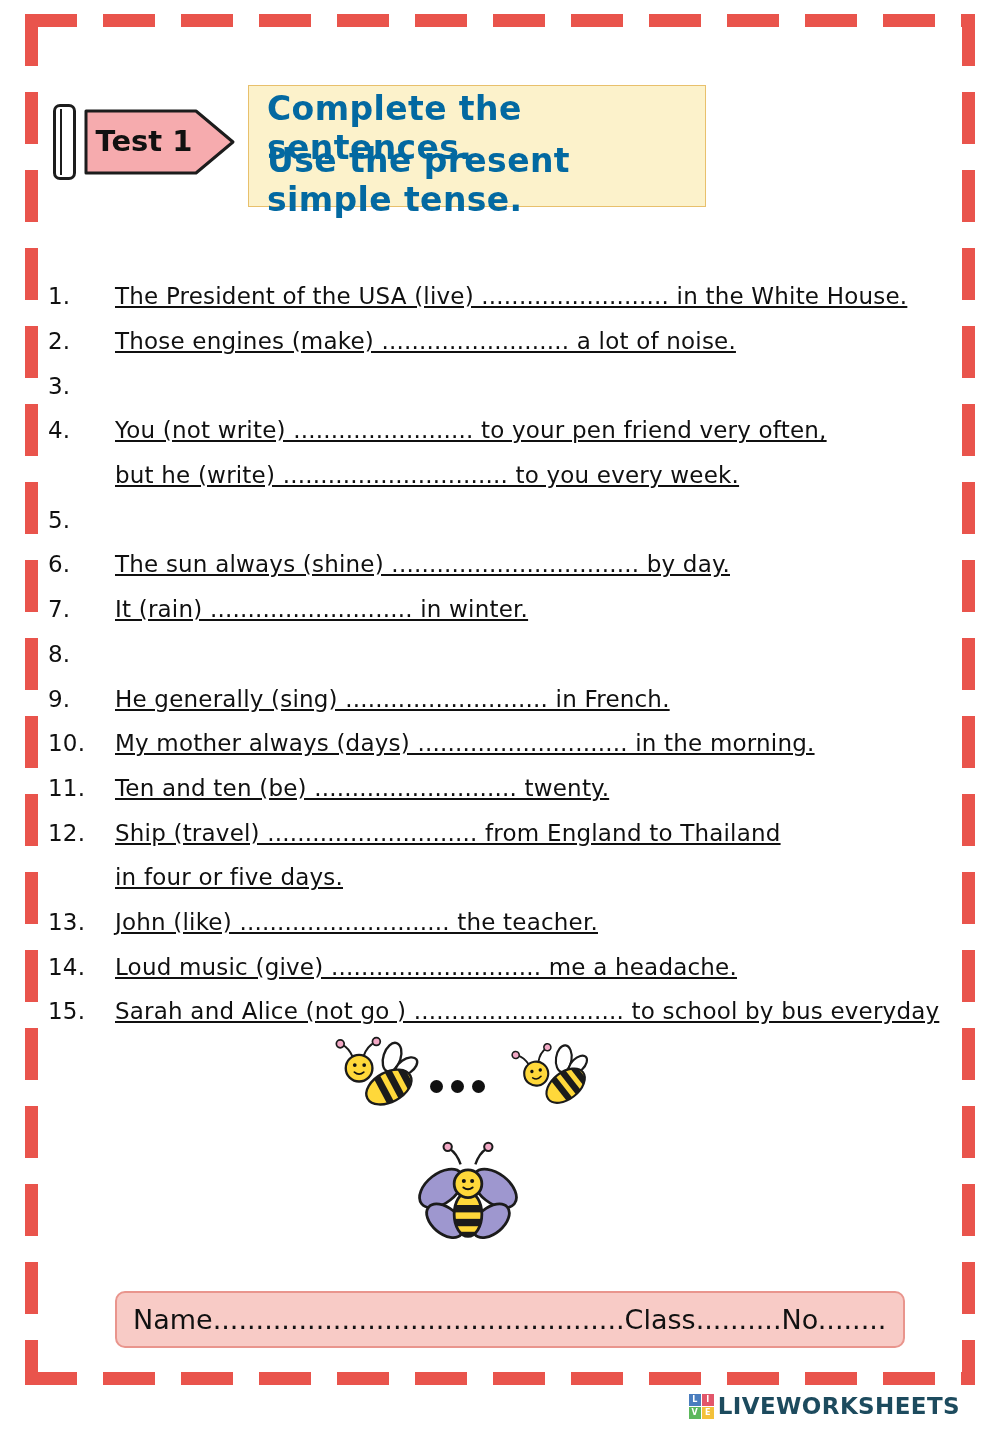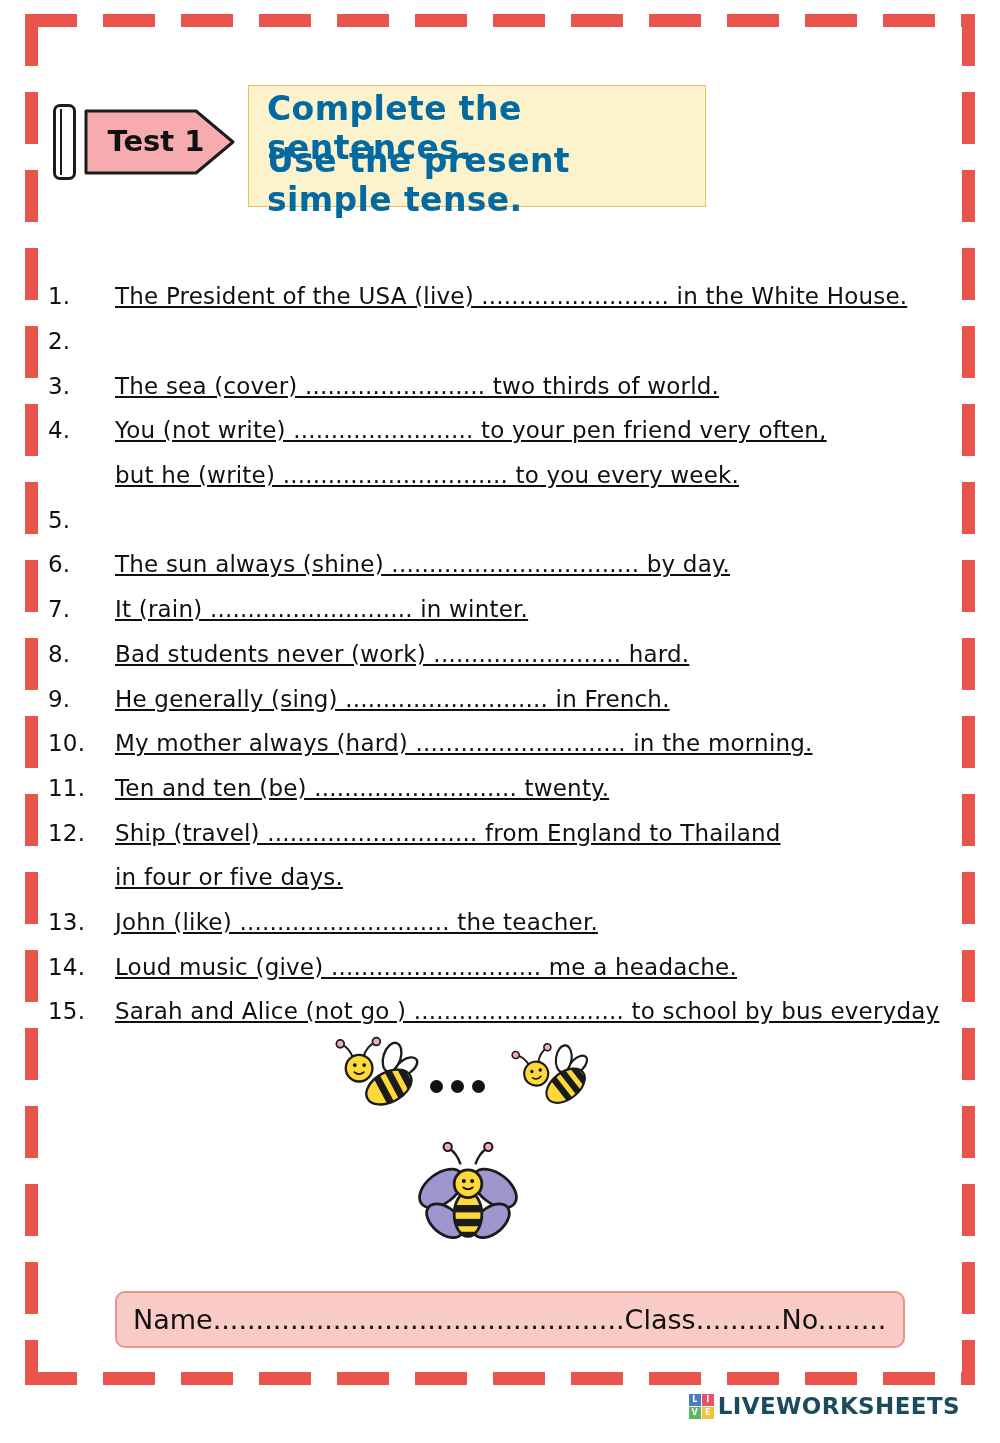--- a/index.html
+++ b/index.html
@@ -19,21 +19,21 @@
                  background:repeating-linear-gradient(180deg,#e9544c 0 52px,transparent 52px 78px); }
 
   
   .pencil { position:absolute; left:53px; top:104px; width:23px; height:76px;
             border:3px solid #1c1c1c; border-radius:7px; background:#fff; }
   .pencil::after { content:""; position:absolute; left:4px; top:2px; bottom:2px; width:0;
                    border-left:2px solid #1c1c1c; }
   .pennant { position:absolute; left:84px; top:109px; width:152px; height:66px; }
   .pennant-label { position:absolute; left:88px; top:112px; width:112px; height:58px;
                    display:flex; align-items:center; justify-content:center;
-                   font-size:29px; font-weight:600; color:#111;margin-left:12px; }
+                   font-size:29px; font-weight:600; color:#111; }
 
   .instruction-box { position:absolute; left:248px; top:85px; width:458px; height:122px;
                      background:#fcf2cb; border:1px solid #e8c06c; padding:16px 18px 0 18px; }
   .instruction-box .line { font-size:33px; font-weight:bold; color:#0369a1; letter-spacing:0.4px;
                            height:52px; display:flex; align-items:center; }
 
   
   .sentences { position:absolute; left:48px; top:274px; width:912px; font-size:23px; color:#101010; }
   .row { display:flex; align-items:center; height:44.7px; white-space:nowrap; letter-spacing:0.2px; }
   .row .num { flex:0 0 67px; }
@@ -82,24 +82,24 @@
     <div class="line">Use the present simple tense.</div>
   </div>
 
   <div class="sentences">
     <div class="row">
         <span class="num">1.</span>
         <span class="txt">The President of the USA (live) ......................... in the White House.</span>
       </div>
     <div class="row">
         <span class="num">2.</span>
+        <span class="txt">Those engines (make) ......................... a lot of noise.</span>
       </div>
     <div class="row">
         <span class="num">3.</span>
-        <span class="txt">The sea (cover) ........................ two thirds of world.</span>
       </div>
     <div class="row">
         <span class="num">4.</span>
         <span class="txt">You (not write) ........................ to your pen friend very often,</span>
       </div>
     <div class="row">
         <span class="num"></span>
         <span class="txt">but he (write) .............................. to you every week.</span>
       </div>
     <div class="row">
@@ -108,29 +108,28 @@
     <div class="row">
         <span class="num">6.</span>
         <span class="txt">The sun always (shine) ................................. by day.</span>
       </div>
     <div class="row">
         <span class="num">7.</span>
         <span class="txt">It (rain) ........................... in winter.</span>
       </div>
     <div class="row">
         <span class="num">8.</span>
-        <span class="txt">Bad students never (work) ......................... hard.</span>
       </div>
     <div class="row">
         <span class="num">9.</span>
         <span class="txt">He generally (sing) ........................... in French.</span>
       </div>
     <div class="row">
         <span class="num">10.</span>
-        <span class="txt">My mother always (hard) ............................ in the morning.</span>
+        <span class="txt">My mother always (days) ............................ in the morning.</span>
       </div>
     <div class="row">
         <span class="num">11.</span>
         <span class="txt">Ten and ten (be) ........................... twenty.</span>
       </div>
     <div class="row">
         <span class="num">12.</span>
         <span class="txt">Ship (travel) ............................ from England to Thailand</span>
       </div>
     <div class="row">

